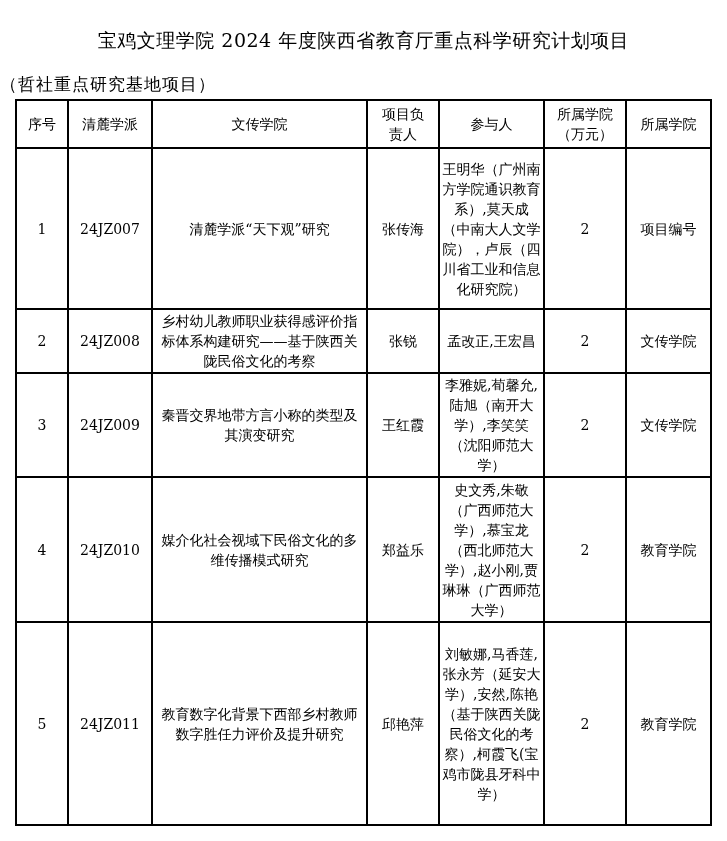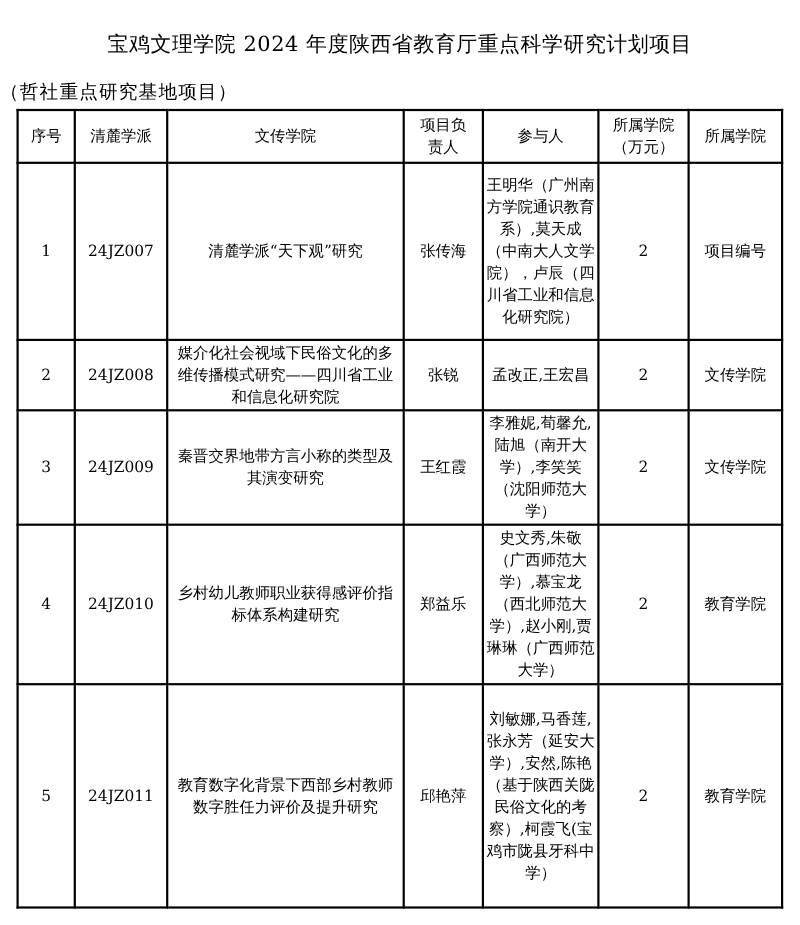--- a/index.html
+++ b/index.html
@@ -100,41 +100,41 @@
         <td class="cell-name">清麓学派“天下观”研究</td>
         <td>张传海</td>
         <td>王明华（广州南方学院通识教育系）,莫天成（中南大人文学院），卢辰（四川省工业和信息化研究院）</td>
         <td>2</td>
         <td>项目编号</td>
       </tr>
 
       <tr class="r2">
         <td>2</td>
         <td>24JZ008</td>
-        <td class="cell-name">媒介化社会视域下民俗文化的多维传播模式研究——四川省工业和信息化研究院</td>
+        <td class="cell-name">乡村幼儿教师职业获得感评价指标体系构建研究——基于陕西关陇民俗文化的考察</td>
         <td>张锐</td>
         <td>孟改正,王宏昌</td>
         <td>2</td>
         <td>文传学院</td>
       </tr>
 
       <tr class="r3">
         <td>3</td>
         <td>24JZ009</td>
         <td class="cell-name">秦晋交界地带方言小称的类型及其演变研究</td>
         <td>王红霞</td>
         <td>李雅妮,荀馨允,陆旭（南开大学）,李笑笑（沈阳师范大学）</td>
         <td>2</td>
         <td>文传学院</td>
       </tr>
 
       <tr class="r4">
         <td>4</td>
         <td>24JZ010</td>
-        <td class="cell-name">乡村幼儿教师职业获得感评价指标体系构建研究</td>
+        <td class="cell-name">媒介化社会视域下民俗文化的多维传播模式研究</td>
         <td>郑益乐</td>
         <td>史文秀,朱敬（广西师范大学）,慕宝龙（西北师范大学）,赵小刚,贾琳琳（广西师范大学）</td>
         <td>2</td>
         <td>教育学院</td>
       </tr>
 
       <tr class="r5">
         <td>5</td>
         <td>24JZ011</td>
         <td class="cell-name">教育数字化背景下西部乡村教师数字胜任力评价及提升研究</td>

